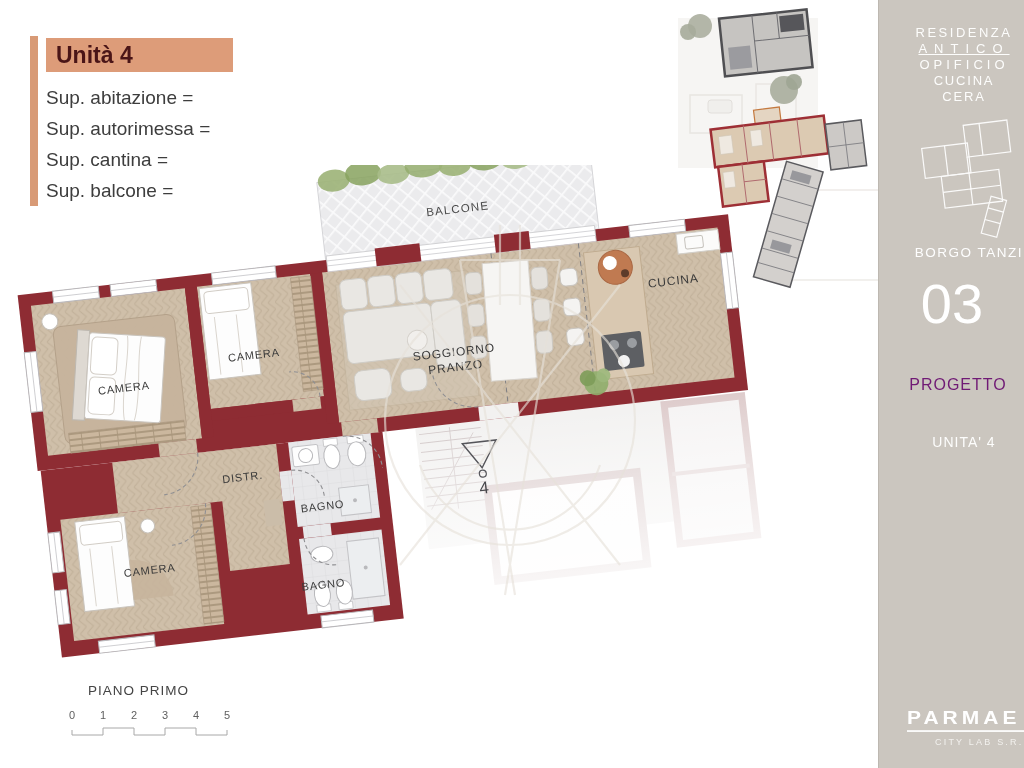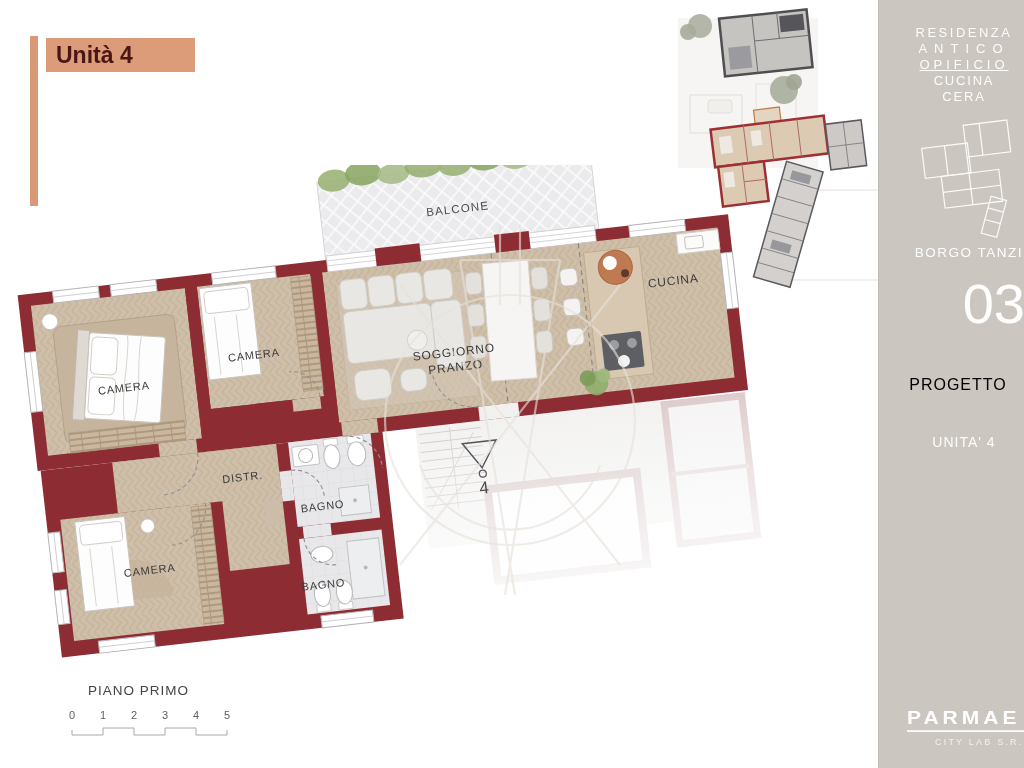--- a/index.html
+++ b/index.html
@@ -2,59 +2,65 @@
 <html><head>
 <meta charset="utf-8">
 <style>
   html,body{margin:0;padding:0;background:#fff;}
   .stage{position:relative;width:1024px;height:768px;background:#ffffff;overflow:hidden;
          font-family:"Liberation Sans",sans-serif;}
   svg text{font-family:"Liberation Sans",sans-serif;}
 
   
   .accent-bar{position:absolute;left:30px;top:36px;width:8px;height:170px;background:#d89a76;}
-  .title-chip{position:absolute;left:46px;top:38px;width:149px;height:34px;background:#dd9c79;
+  .title-chip{position:absolute;left:46px;top:38px;width:187px;height:34px;background:#dd9c79;
               display:flex;align-items:center;}
   .title-chip span{font-size:23px;font-weight:bold;color:#4a1517;padding-left:10px;}
   .sup-list{position:absolute;left:46px;top:82px;}
   .sup-list div{font-size:19px;color:#3d3d3d;line-height:31px;}
 
   
   .floor-label{position:absolute;left:88px;top:683px;width:130px;text-align:left;
                font-size:13.5px;letter-spacing:1px;color:#454545;}
 
   
   .sidebar{position:absolute;left:878px;top:0;width:146px;height:768px;background:#cbc6bf;
            border-left:1px solid #bdb8b1;overflow:hidden;color:#ffffff;}
   .res-block{margin-top:25px;padding:0 10px 0 34px;text-align:center;}
   .res-line{font-size:13px;line-height:16px;color:#fdfdfc;}
   .res-line:nth-child(1){letter-spacing:2.5px;}
-  .res-line:nth-child(2){letter-spacing:7px;}
-  .res-line:nth-child(3){letter-spacing:4px;text-decoration:underline;}
+  .res-line:nth-child(2){letter-spacing:7px;text-decoration:underline;}
+  .res-line:nth-child(3){letter-spacing:4px;}
   .res-line:nth-child(4){letter-spacing:1.8px;}
   .sketch-wrap{margin:8px 0 0 34px;width:112px;height:128px;}
   .borgo{margin-top:4px;padding-left:34px;text-align:center;font-size:13.5px;letter-spacing:1.5px;color:#fefefe;}
-  .big-num{margin-top:14px;text-align:right;font-size:56px;color:#ffffff;line-height:60px;}
-  .section-label{margin-top:42px;padding-left:12px;text-align:center;font-size:16px;letter-spacing:1px;color:#000000;}
+  .big-num{margin-top:14px;text-align:center;font-size:56px;color:#ffffff;line-height:60px;}
+  .section-label{margin-top:42px;padding-left:12px;text-align:center;font-size:16px;letter-spacing:1px;color:#701a75;}
   .unit-label{margin-top:40px;padding-left:24px;text-align:center;font-size:14px;letter-spacing:1px;color:#fdfdfc;}
   .logo{position:absolute;left:28px;top:706px;width:140px;}
   .logo .logo-main{font-size:21px;font-weight:bold;letter-spacing:4px;color:#ffffff;
                    transform:scaleY(.85);border-bottom:2px solid #ffffff;padding-bottom:2px;white-space:nowrap;}
   .logo .logo-sub{font-size:9px;letter-spacing:2.2px;color:#f3f1ee;margin-top:3px;padding-left:28px;white-space:nowrap;}
 
   .abs{position:absolute;}
 </style>
 </head>
 <body>
 
 <div class="stage">
 
   <div class="accent-bar"></div>
   <div class="title-chip">
     <span>Unità 4</span>
+  </div>
+  <div class="sup-list">
+    <div>Sup. abitazione =</div>
+    <div>Sup. autorimessa =</div>
+    <div>Sup. cantina =</div>
+    <div>Sup. balcone =</div>
   </div>
 
   <svg class="abs" style="left:0;top:165px;" width="770" height="560" viewBox="0 0 770 560">
     <defs>
       <pattern id="parq" width="14" height="14" patternUnits="userSpaceOnUse" patternTransform="rotate(90)">
         <rect width="14" height="14" fill="#cfbfa9"></rect>
         <path d="M0 14 L7 7 L14 14 M0 7 L7 0 L14 7" stroke="#bcab93" stroke-width="1.2" fill="none" opacity="0.65"></path>
       </pattern>
       <pattern id="tile" width="13" height="13" patternUnits="userSpaceOnUse">
         <rect width="13" height="13" fill="#e8e8ea"></rect>

